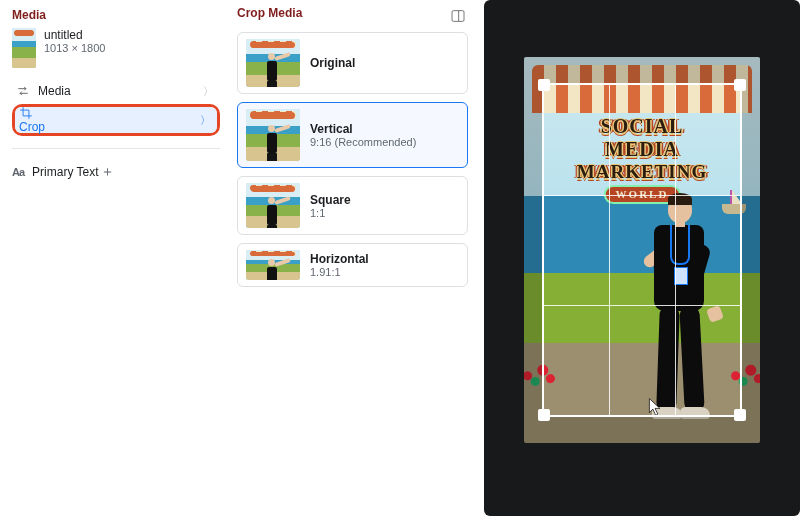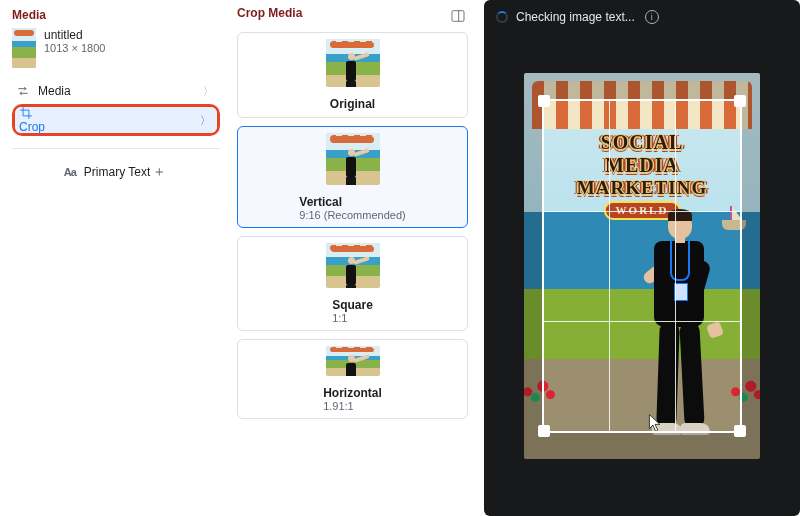--- a/index.html
+++ b/index.html
@@ -21,31 +21,31 @@
   .micon svg { width:14px; height:14px; stroke:#555; fill:none; stroke-width:1.5; }
   .chev { color:#b0b0b0; font-size:11px; }
 
   .crop-row-wrap { border:3px solid #e64523; border-radius:10px; padding:0; }
   .crop-row { display:flex; align-items:center; justify-content:space-between; height:26px; padding:0 6px 0 4px; font-size:12px; color:#1877f2; border-radius:6px; background:#e7f0fe; }
   .crop-row .micon svg { stroke:#1877f2; }
   .crop-row .chev { color:#1877f2; }
 
   .divider { border:none; border-top:1px solid #e4e6eb; margin:12px 0 10px; }
 
-  .text-row { display:flex; align-items:center; justify-content:center; height:26px; font-size:12px; color:#1c1e21; }
+  .text-row { display:flex; align-items:center; justify-content:flex-start; height:26px; font-size:12px; color:#1c1e21; }
   .text-row .l { display:flex; align-items:center; gap:8px; }
   .plus { width:18px; height:18px; border-radius:4px; display:flex; align-items:center; justify-content:center; color:#606770; cursor:pointer; font-size:14px; }
 
   
   .mid { width:248px; border-left:1px solid #fff; padding:6px 10px 0 6px; position:relative; }
   .mid-header { display:flex; justify-content:space-between; margin-bottom:6px; }
   .collapse { width:20px; height:20px; display:flex; align-items:center; justify-content:center; color:#606770; }
   .collapse svg { width:16px; height:16px; fill:none; stroke:#555; stroke-width:1.2; }
 
-  .opt { display:flex; align-items:center; gap:10px; border:1px solid #dddfe2; border-radius:6px; padding:6px 8px; margin-bottom:8px; cursor:pointer; background:#fff;flex-direction:column; }
+  .opt { display:flex; align-items:center; gap:10px; border:1px solid #dddfe2; border-radius:6px; padding:6px 8px; margin-bottom:8px; cursor:pointer; background:#fff; }
   .opt.selected { border:1.5px solid #1877f2; background:#f5f9ff; }
   .opt .oimg { width:54px; border-radius:3px; overflow:hidden; background:#88c8c8; position:relative; flex:none; }
   .opt .oimg.orig   { height:48px; }
   .opt .oimg.vert   { height:52px; }
   .opt .oimg.square { height:45px; }
   .opt .oimg.horiz  { height:30px; }
   .opt .otxt .t { font-size:12px; font-weight:600; color:#1c1e21; }
   .opt .otxt .s { font-size:11px; color:#606770; }
 
   
@@ -85,21 +85,21 @@
   .flowers-l { left:-4px; } .flowers-r { right:-6px; }
   .boat { position:absolute; right:14px; top:38%; width:24px; height:10px; background:#c6b98f; border-radius:0 0 6px 6px; }
   .boat::before { content:""; position:absolute; left:8px; bottom:10px; width:2px; height:14px; background:#a08; background:#9c6; background:#a89; background:#b5a; }
   .boat .sail { position:absolute; left:10px; bottom:10px; border-left:0 solid transparent; border-right:10px solid transparent; border-bottom:14px solid #e8e1c4; }
 
   .sign { position:absolute; left:50%; top:58px; transform:translateX(-50%); text-align:center; font-family: Georgia, 'Times New Roman', serif; }
   .sign .l1, .sign .l2 { font-weight:700; font-size:20px; letter-spacing:1px; color:#2b1d10;
       text-shadow: -1.5px 0 #e8c77a, 1.5px 0 #e8c77a, 0 -1.5px #e8c77a, 0 1.5px #e8c77a,
                    -3px 0 #b64524, 3px 0 #b64524, 0 3px #b64524; }
   .sign .l2 { font-size:19px; }
-  .sign .l3 { display:inline-block; margin-top:2px; padding:1px 10px 2px; font-size:11px; letter-spacing:2px; font-weight:800; color:#efe6c9; background:#b64524; border-radius:10px; border:2px solid #fde047; }
+  .sign .l3 { display:inline-block; margin-top:2px; padding:1px 10px 2px; font-size:11px; letter-spacing:2px; font-weight:800; color:#efe6c9; background:#b64524; border-radius:10px; border:2px solid #86efac; }
 
   .man { position:absolute; left:88px; top:138px; width:110px; height:230px; }
   .man .head { position:absolute; left:56px; top:0; width:24px; height:28px; background:#e6c1a0; border-radius:50% 50% 45% 45%; }
   .man .hair { position:absolute; left:56px; top:-2px; width:24px; height:12px; background:#2a1b10; border-radius:50% 50% 0 0; }
   .man .neck { position:absolute; left:63px; top:26px; width:10px; height:6px; background:#e6c1a0; }
   .man .lan  { position:absolute; left:58px; top:30px; width:20px; height:40px; border:2px solid #1877f2; border-top:none; border-radius:0 0 8px 8px;}
   .man .badge{ position:absolute; left:62px; top:72px; width:14px; height:18px; background:#cfe3ff; border:1px solid #1877f2; }
   .man .torso{ position:absolute; left:42px; top:30px; width:50px; height:86px; background:#0b0b0b; border-radius:8px 8px 10px 10px; }
   .man .armL { position:absolute; left:30px; top:30px; width:60px; height:14px; background:#0b0b0b; border-radius:8px; transform:rotate(-32deg); transform-origin:right center; }
   .man .fore { position:absolute; left:-6px; top:-6px; width:46px; height:12px; background:#e6c1a0; border-radius:8px; transform:rotate(-6deg); transform-origin:right center; }
@@ -283,25 +283,20 @@
           </div>
         </div>
       <div class="otxt">
           <div class="t">Horizontal</div>
           <div class="s">1.91:1</div>
         </div>
     </div>
   </div>
 
   <div class="right">
-    <div class="status">
-      <span class="spinner"></span>
-      <span>Checking image text...</span>
-      <span class="info">i</span>
-    </div>
     <div class="stage">
       <div class="photo">
         <div class="p-sky"></div>
         <div class="p-awn"></div>
         <div class="p-water"></div>
         <div class="p-grass"></div>
         <div class="p-sand"></div>
         <div class="boat">
             <div class="sail"></div>
           </div>

